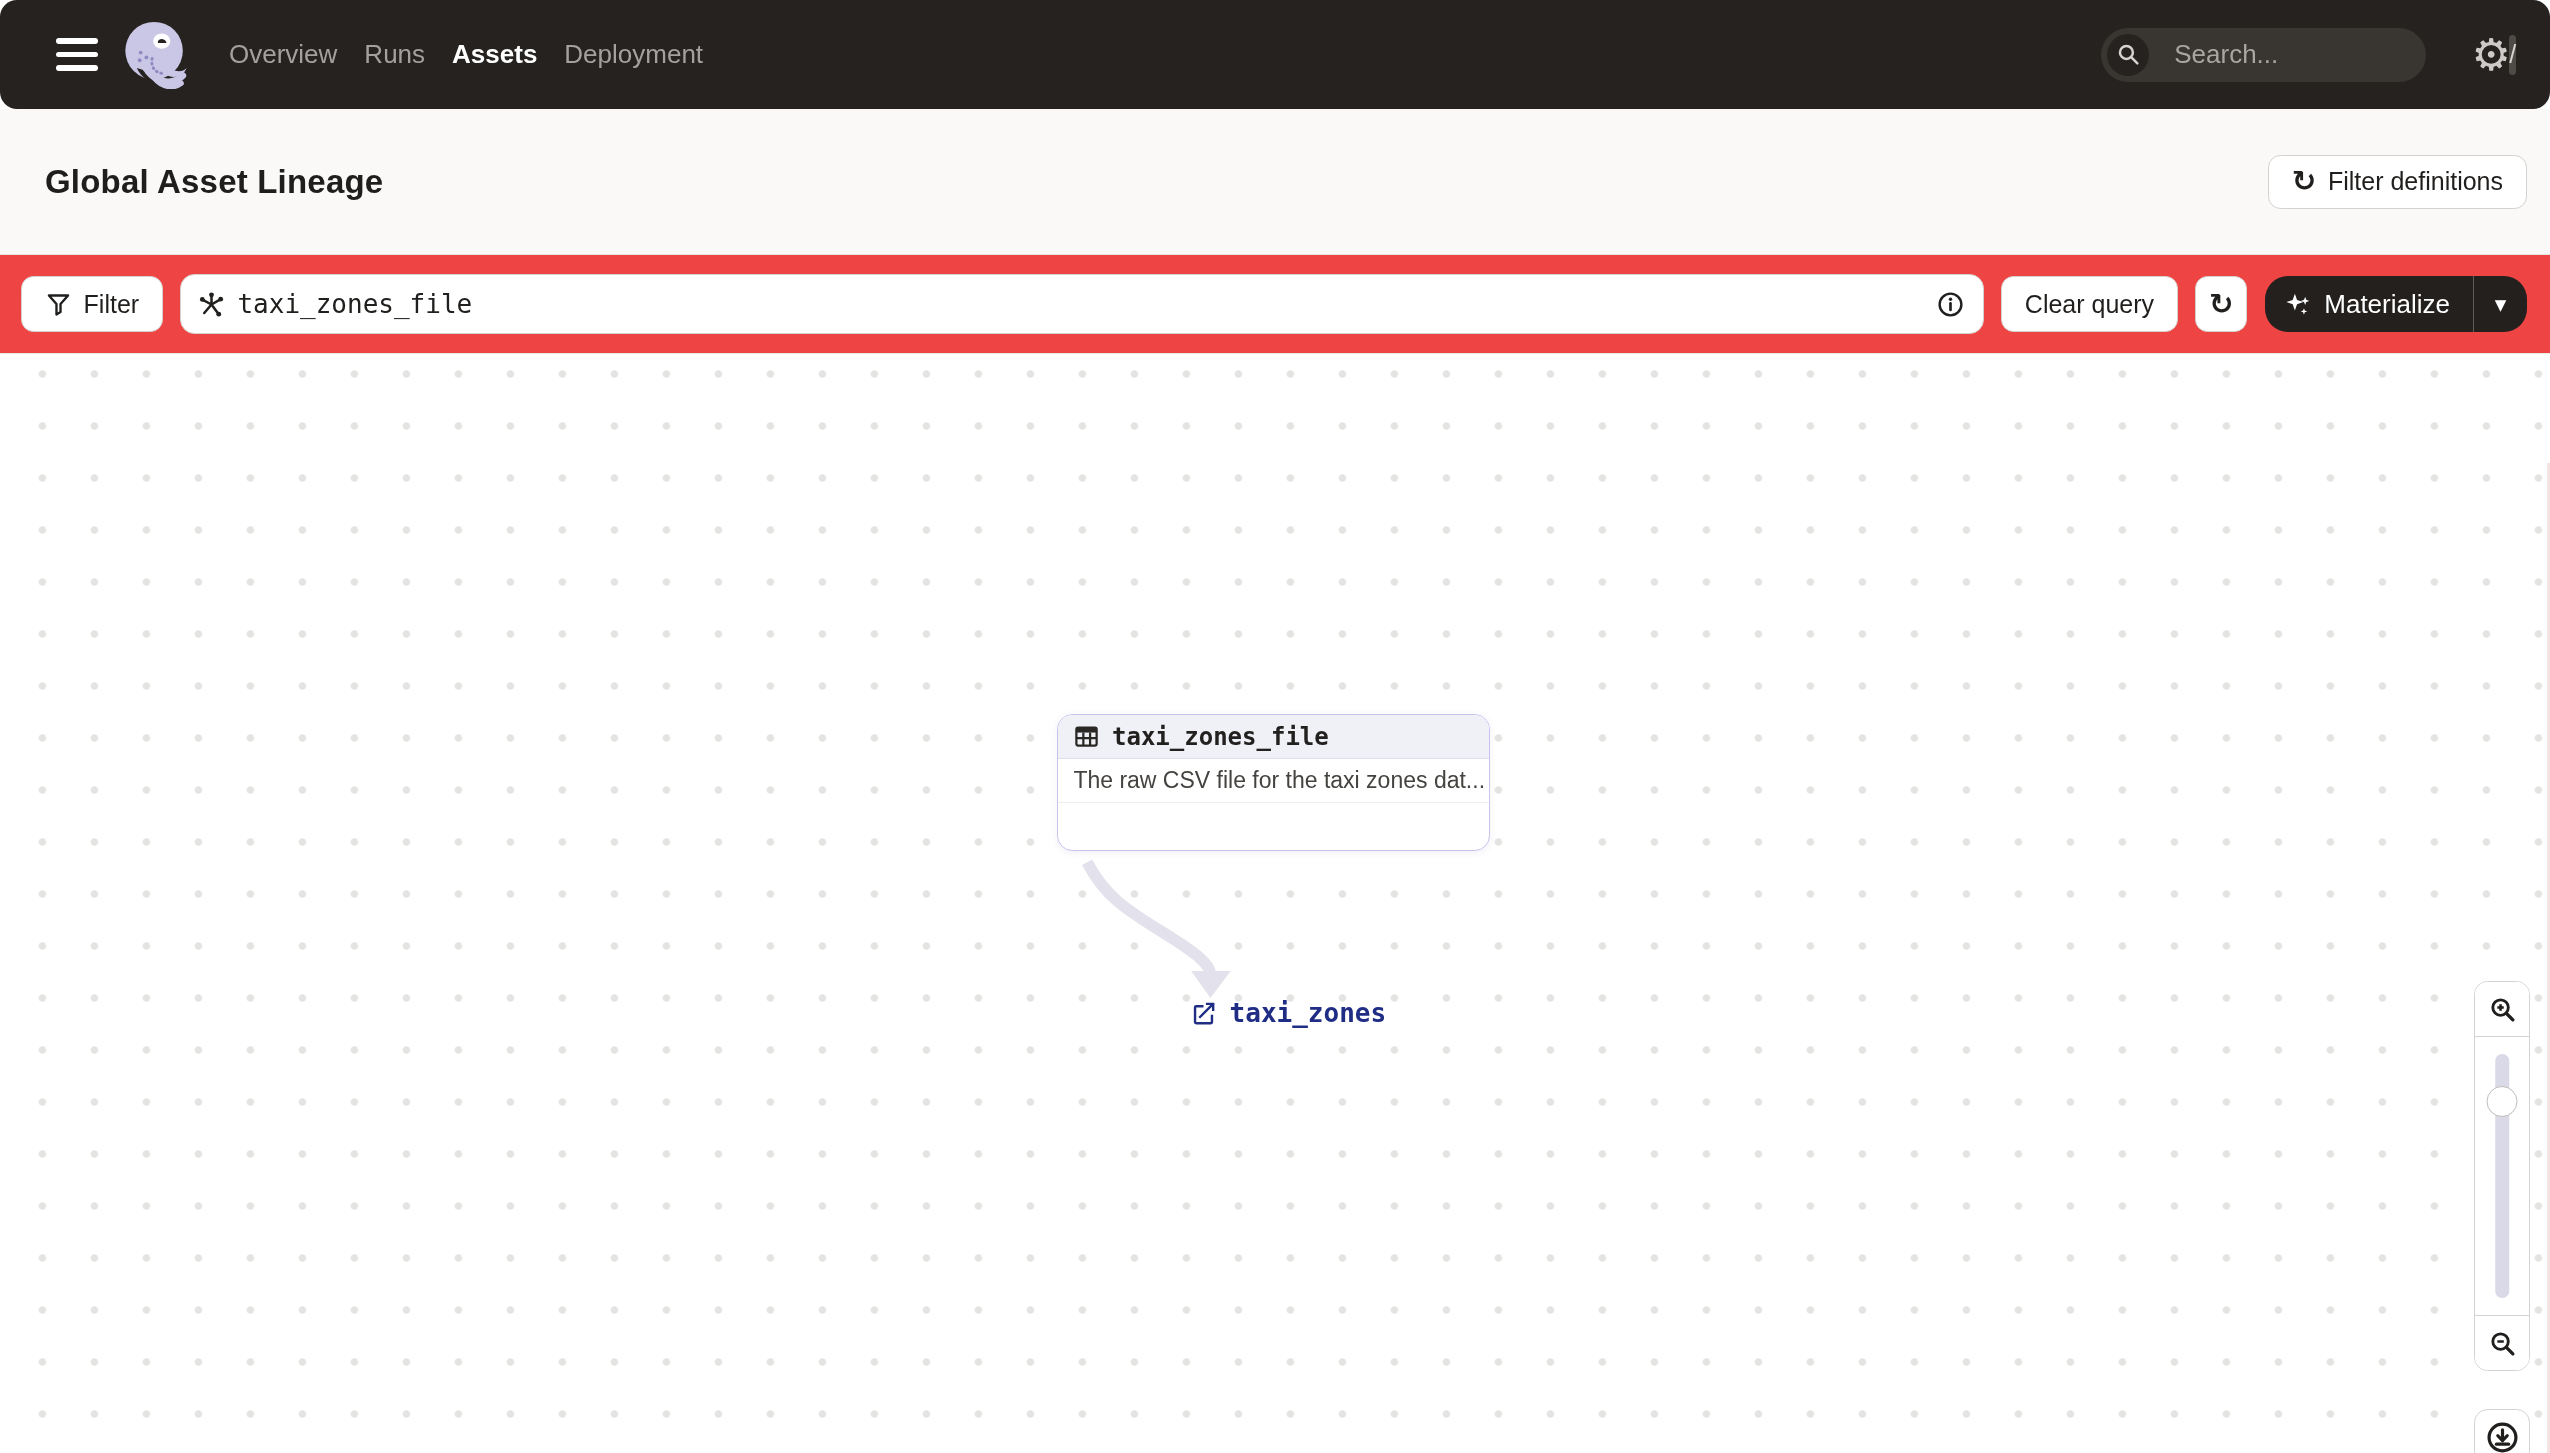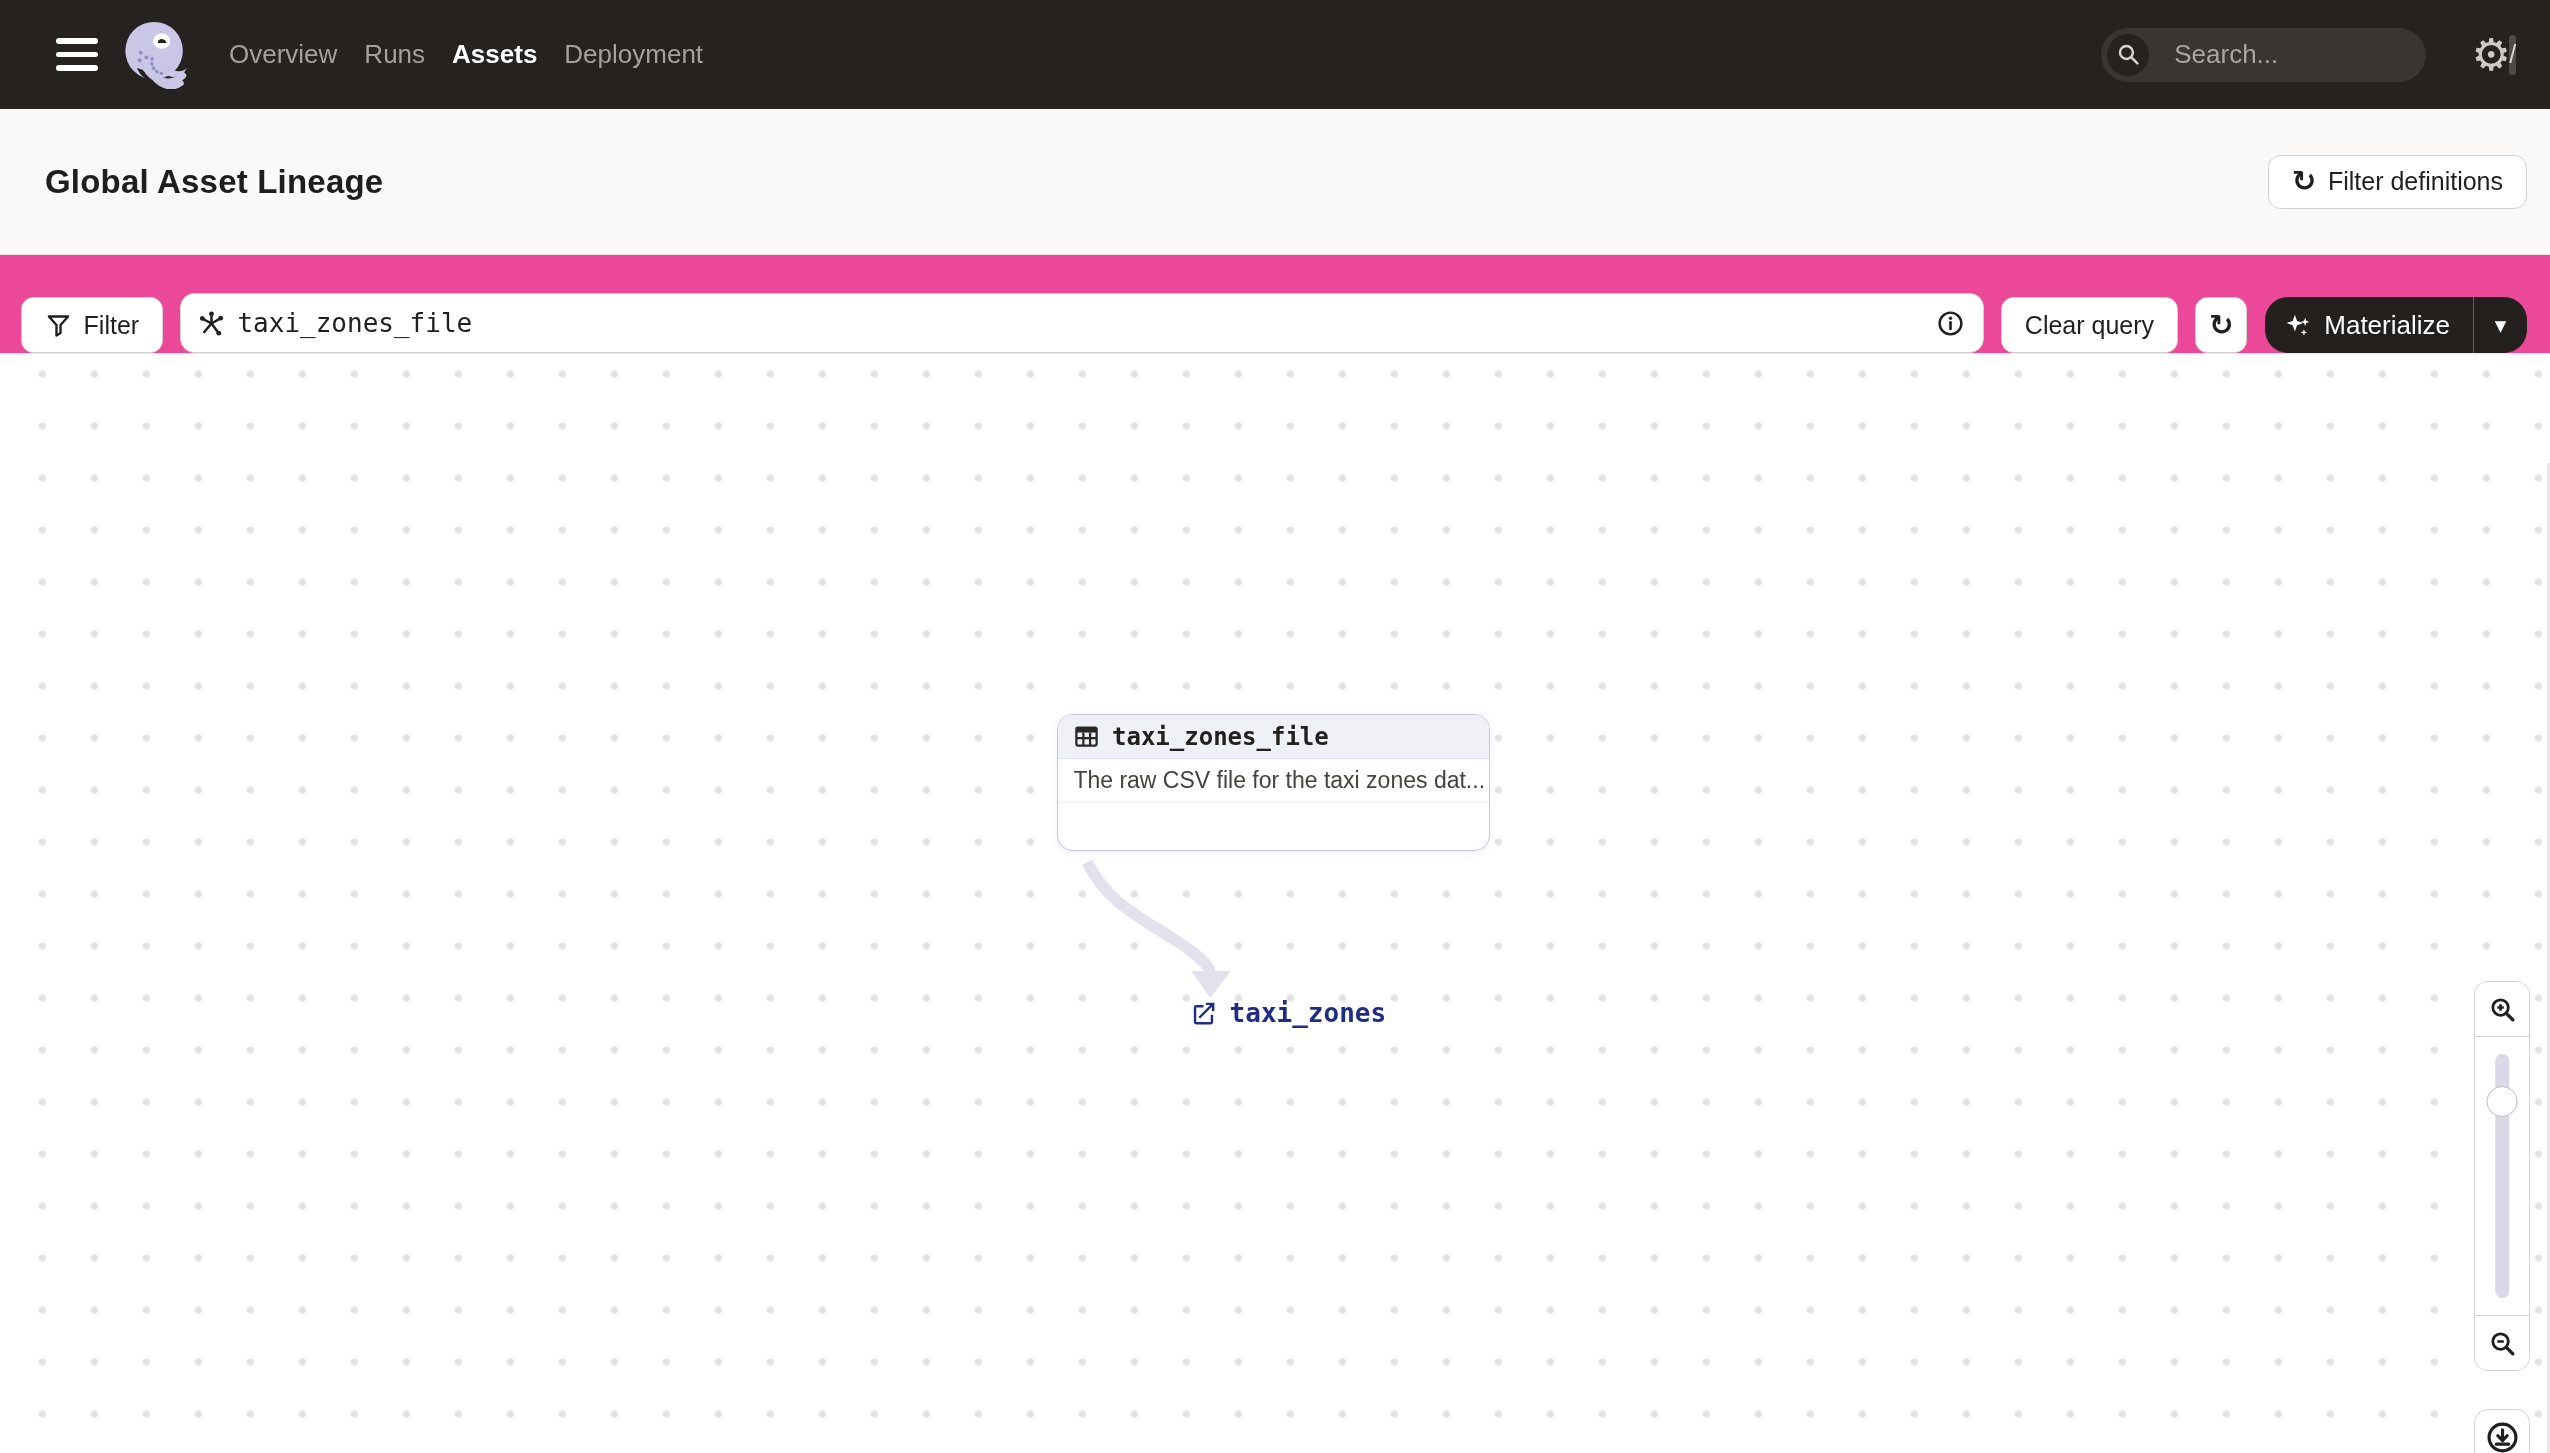--- a/index.html
+++ b/index.html
@@ -1,20 +1,20 @@
 <!DOCTYPE html>
 <html><head>
 <meta charset="utf-8">
 <style>
   * { margin:0; padding:0; box-sizing:border-box; }
   html,body { width:2550px; height:1453px; overflow:hidden;
     font-family:"Liberation Sans", sans-serif; background:#fff; }
 
   
-  .topnav { height:109px; background:#262220; display:flex; align-items:center; padding:0 39px 0 56px; }
+  .topnav { height:109px; background:#262220; display:flex; align-items:center; padding:0 39px 0 56px;border-radius:17px; }
   .hamburger { width:42px; display:flex; flex-direction:column; gap:7.7px; cursor:pointer; margin-right:25px; }
   .hamburger span { display:block; height:5.8px; background:#fff; border-radius:2.9px; }
   .logo { width:66px; height:69px; margin-right:40px; }
   .navlinks { display:flex; align-items:center; gap:27px; }
   .navlink { font-size:26px; color:#A3A09D; cursor:pointer; }
   .navlink.active { color:#fff; font-weight:700; }
   .topnav .spacer { flex:1; }
   .search-pill { width:325px; height:54px; background:#393531; border-radius:27px;
     display:flex; align-items:center; padding:0 13.5px 0 6.7px; cursor:text; }
   .search-circle { width:42px; height:42px; border-radius:50%; background:#262220;
@@ -30,22 +30,22 @@
   
   .titlebar { height:146px; background:#FAF9F7; border-bottom:1px solid #E6E4E1;
     display:flex; align-items:center; padding:0 23px 0 45px; }
   .page-title { font-size:33px; font-weight:600; color:#1F1E1C; letter-spacing:0.2px; }
   .titlebar .spacer { flex:1; }
   .btn { display:flex; align-items:center; gap:11.6px; background:#fff; border:1px solid #D4D2CF;
     border-radius:12.5px; color:#211F1D; font-size:25px; cursor:pointer; height:54px; padding:0 23px; }
   .btn .uicon { font-size:29px; font-weight:700; line-height:1; font-family:"DejaVu Sans",sans-serif; }
 
   
-  .filterbar { height:99px; background:#ec4899; border-bottom:1px solid #EAE8E5;
-    display:flex; align-items:flex-end; gap:17.3px; padding:0 23px 0 21px; }
+  .filterbar { height:99px; background:#ef4444; border-bottom:1px solid #EAE8E5;
+    display:flex; align-items:center; gap:17.3px; padding:0 23px 0 21px; }
   .btn.h58 { height:56px; }
   .query-box { flex:1; height:60px; border:1px solid #D4D2CF; border-radius:14.5px; background:#fff;
     display:flex; align-items:center; padding:0 17.3px 0 15.4px; cursor:text; }
   .query-text { flex:1; font-family:"DejaVu Sans Mono", monospace; font-size:26px; color:#21201E; padding-left:11.6px; }
   .iconbtn { width:52px; height:56px; display:flex; align-items:center; justify-content:center; }
   .split-btn { display:flex; align-items:stretch; height:56px; background:#23201E; border-radius:23px;
     color:#fff; cursor:pointer; overflow:hidden; }
   .split-main { display:flex; align-items:center; gap:11.6px; padding:0 23px 0 19px; font-size:26px; font-weight:500; }
   .split-caret { width:54px; display:flex; align-items:center; justify-content:center;
     border-left:1px solid rgba(255,255,255,.28); font-size:23px; color:#fff; }

